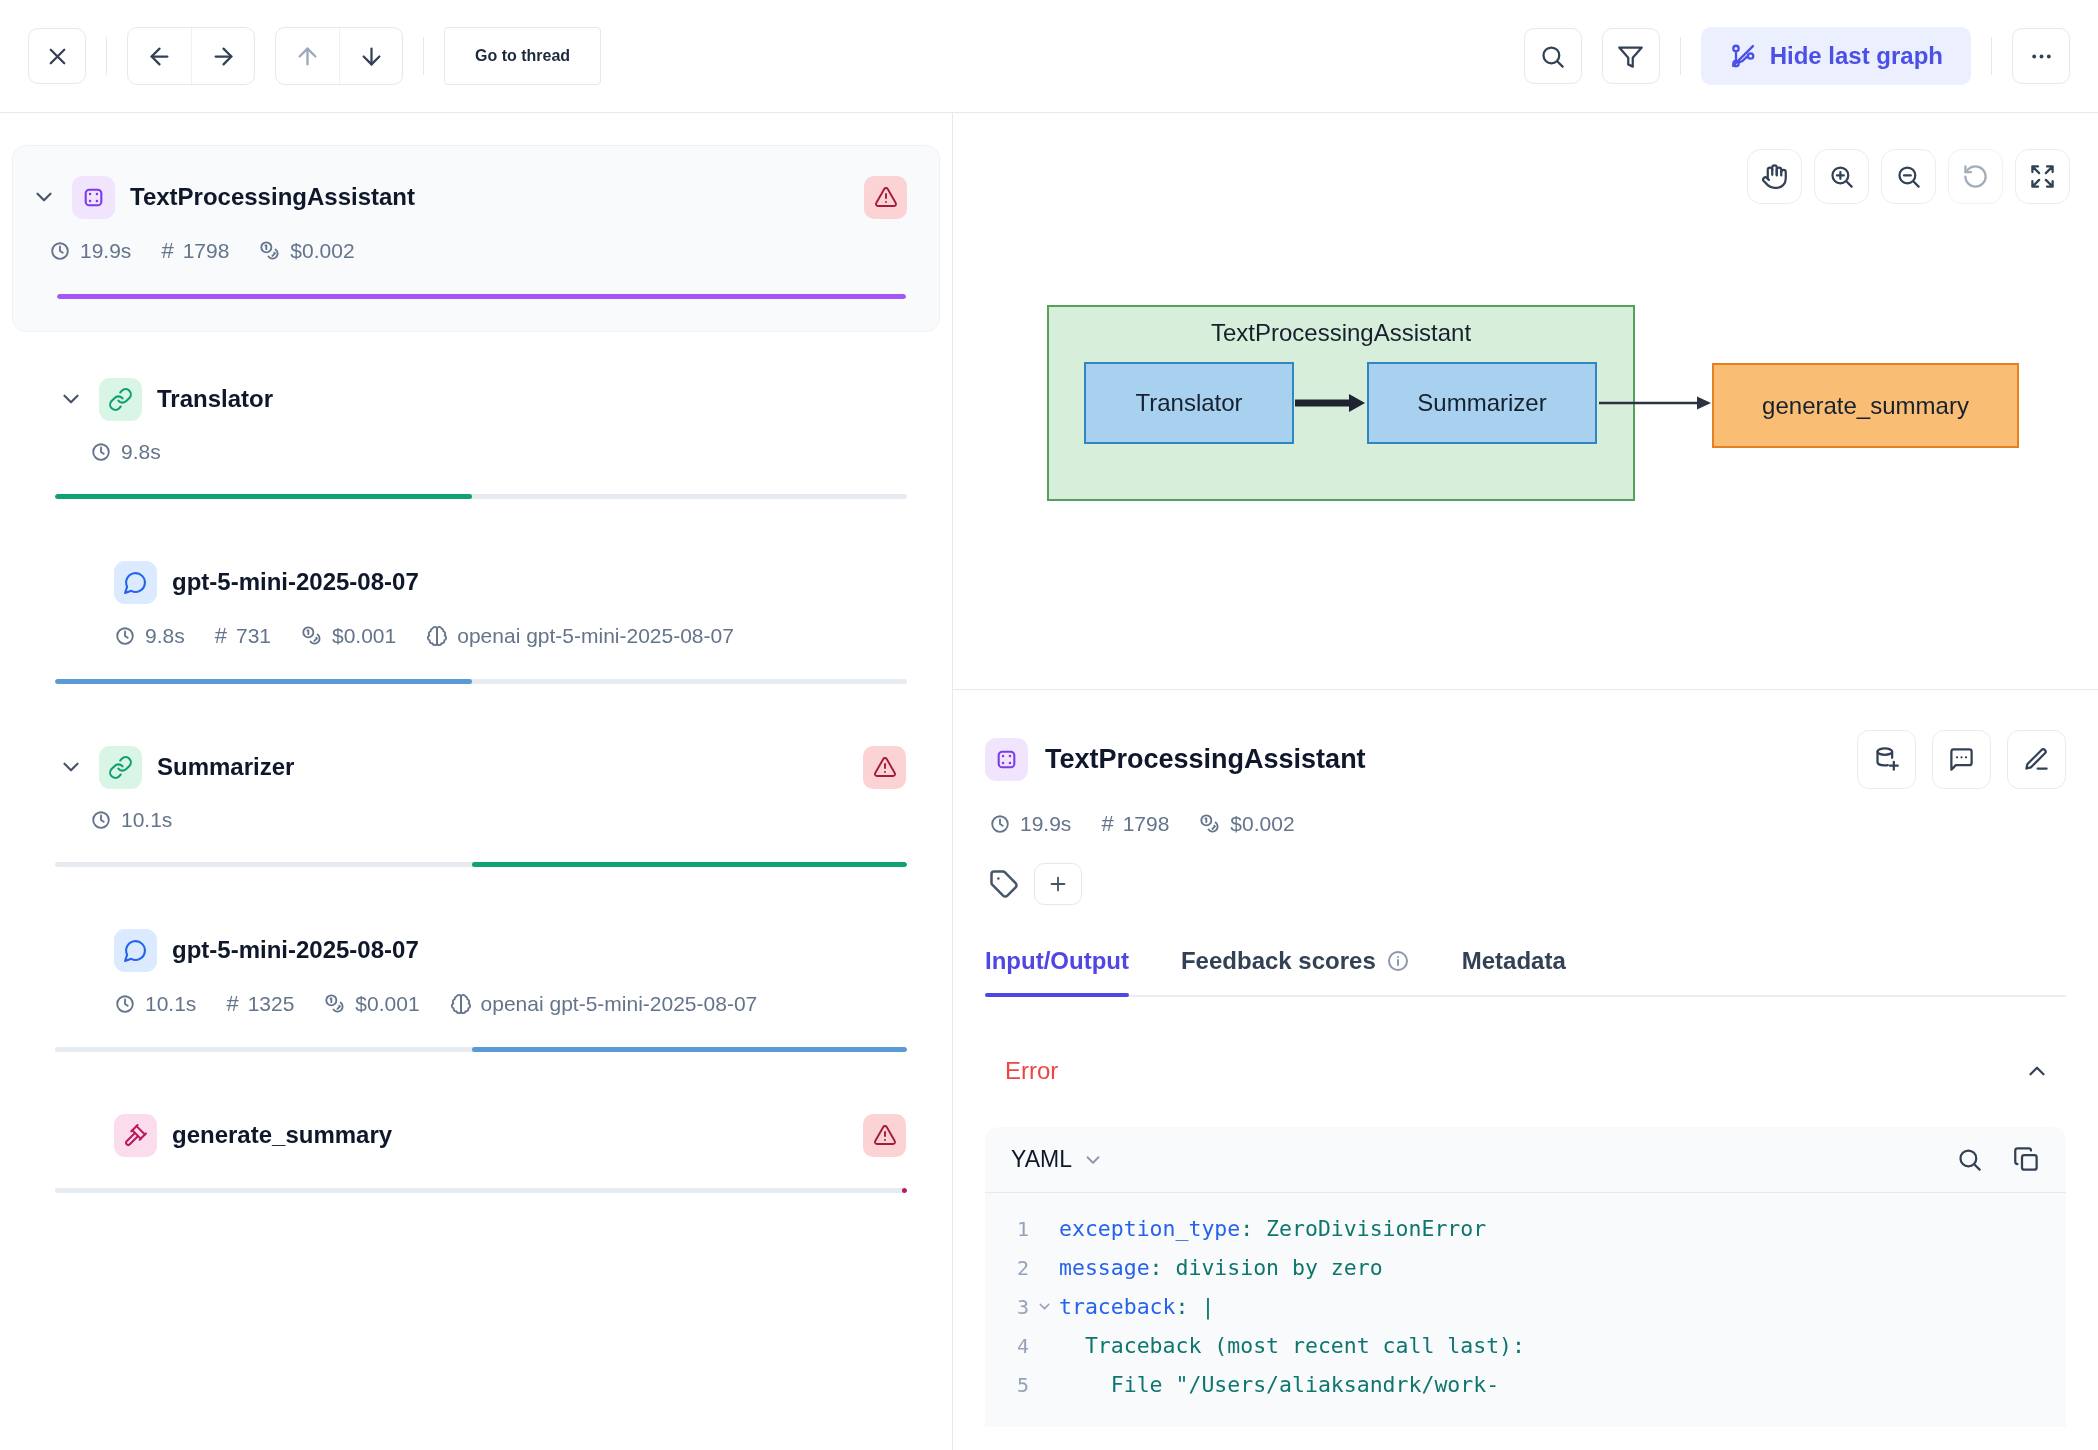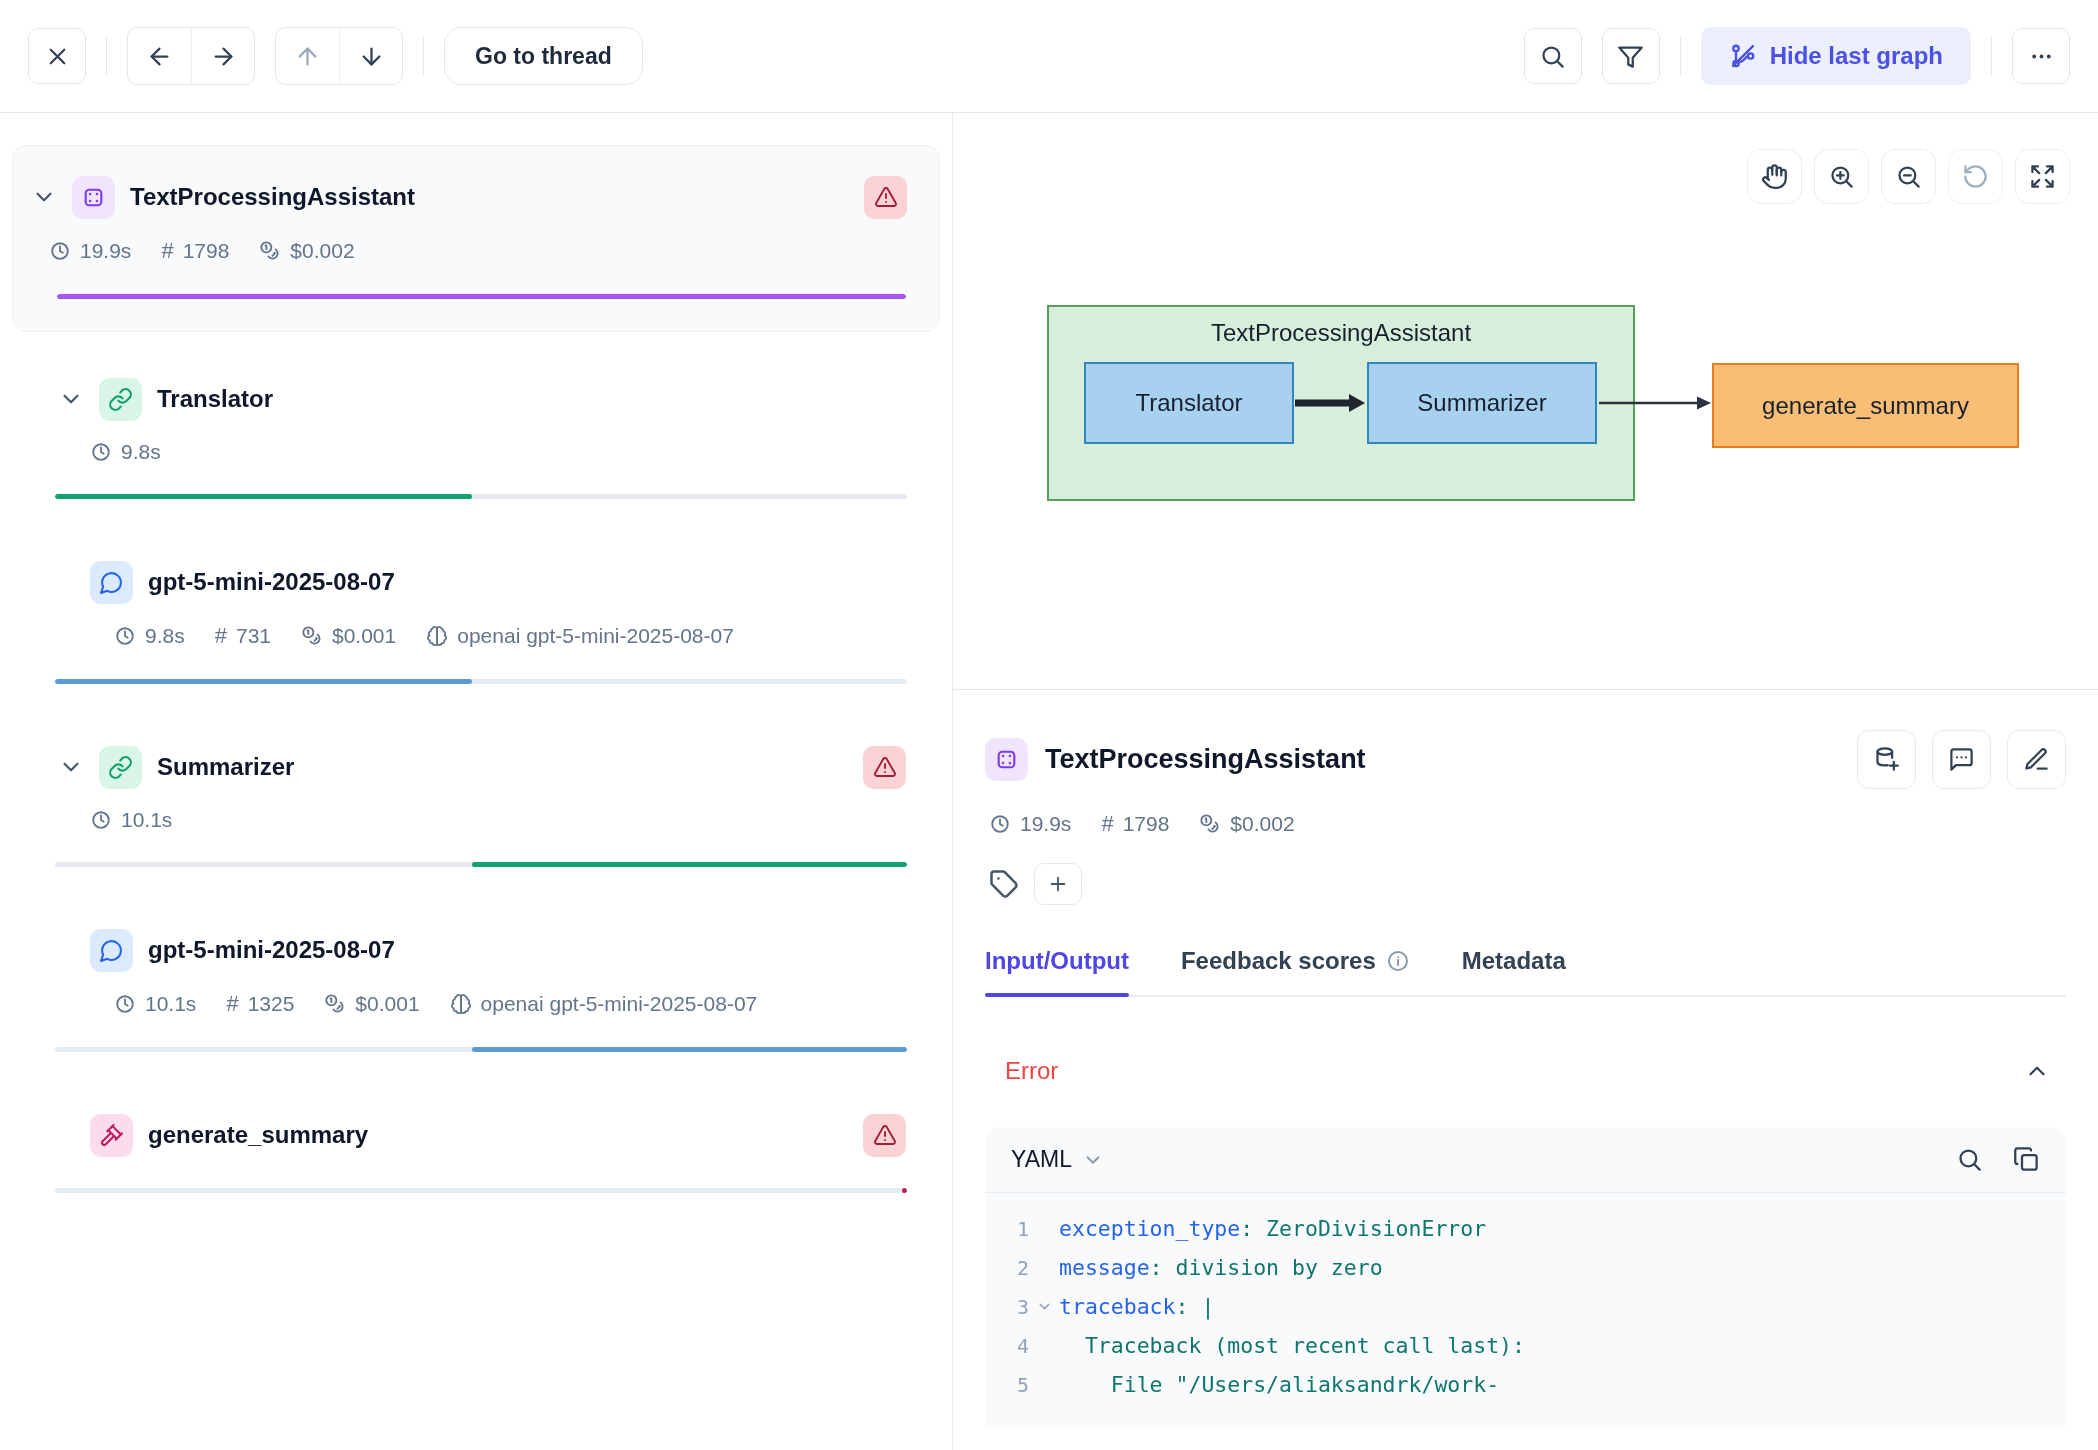--- a/index.html
+++ b/index.html
@@ -17,22 +17,22 @@
   .tb-side { display:flex; align-items:center; gap:20px; }
   .icon-btn { height:56px; min-width:58px; display:flex; align-items:center; justify-content:center;
               border:1px solid #e3e9f0; border-radius:10px; background:#fff; cursor:pointer; }
   .icon-btn svg { width:27px; height:27px; }
   .btn-group { display:flex; border:1px solid #e3e9f0; border-radius:10px; overflow:hidden; background:#fff; }
   .btn-group .cell { width:63px; height:56px; display:flex; align-items:center; justify-content:center; cursor:pointer; }
   .btn-group .cell + .cell { border-left:1px solid #eef2f7; }
   .cell svg { width:27px; height:27px; }
   .cell.disabled .stroke { stroke:#9aa7b8; }
   .vsep { width:1px; height:38px; background:#e3e9f0; }
-  .text-btn { height:58px; padding:0 30px; border:1px solid #e3e9f0; border-radius:17px; background:#fff;
-              font-size:23px; font-weight:600; color:#1e293b; cursor:pointer; font-family:inherit; }
+  .text-btn { height:58px; padding:0 30px; border:1px solid #e3e9f0; border-radius:4px; background:#fff;
+              font-size:16px; font-weight:600; color:#1e293b; cursor:pointer; font-family:inherit; }
   .accent-btn { height:58px; padding:0 28px; display:flex; align-items:center; gap:13px; border:none;
                 border-radius:10px; background:#eceffe; color:#4b50e6; font-size:24px; font-weight:600;
                 cursor:pointer; font-family:inherit; }
   .accent-btn svg { width:28px; height:28px; }
   .accent-btn .stroke { stroke:#4b50e6; }
 
   
   .main { display:flex; height:1337px; }
   .trace-panel { width:953px; flex:none; border-right:1px solid #e5eaf0; padding-top:32px; overflow:hidden; }
   .right-panel { flex:1; display:flex; flex-direction:column; min-width:0; }
@@ -70,21 +70,21 @@
 
   .row-stats { display:flex; align-items:center; gap:30px; margin-top:18px;
                font-size:21px; font-weight:500; color:#64748b; }
   .stat { display:flex; align-items:center; gap:9px; white-space:nowrap; }
   .stat svg { width:22px; height:22px; }
   .stat .stroke { stroke:#64748b; }
   .hashmark { font-size:22px; }
 
   .lvl0 .row-main  { padding-left:28px; }  .lvl0 .row-stats { padding-left:46px; }
   .lvl1 .row-main  { padding-left:58px; }  .lvl1 .row-stats { padding-left:90px; }
-  .lvl2 .row-main  { padding-left:90px; } .lvl2 .row-stats { padding-left:114px; }
+  .lvl2 .row-main  { padding-left:90px;margin-left:24px; } .lvl2 .row-stats { padding-left:114px; }
   .selected.lvl0 .row-main  { padding-left:18px; }
   .selected.lvl0 .row-stats { padding-left:36px; }
 
   .row-bar { margin:30px 45px 0 55px; height:5px; border-radius:3px; background:#e6ebf1;
              position:relative; overflow:hidden; }
   .selected .row-bar { margin:30px 33px 0 44px; }
   .row-bar .fill { position:absolute; top:0; height:100%; border-radius:3px; }
 
   
   .graph-panel { height:577px; position:relative; border-bottom:1px solid #e5eaf0; flex:none; }

